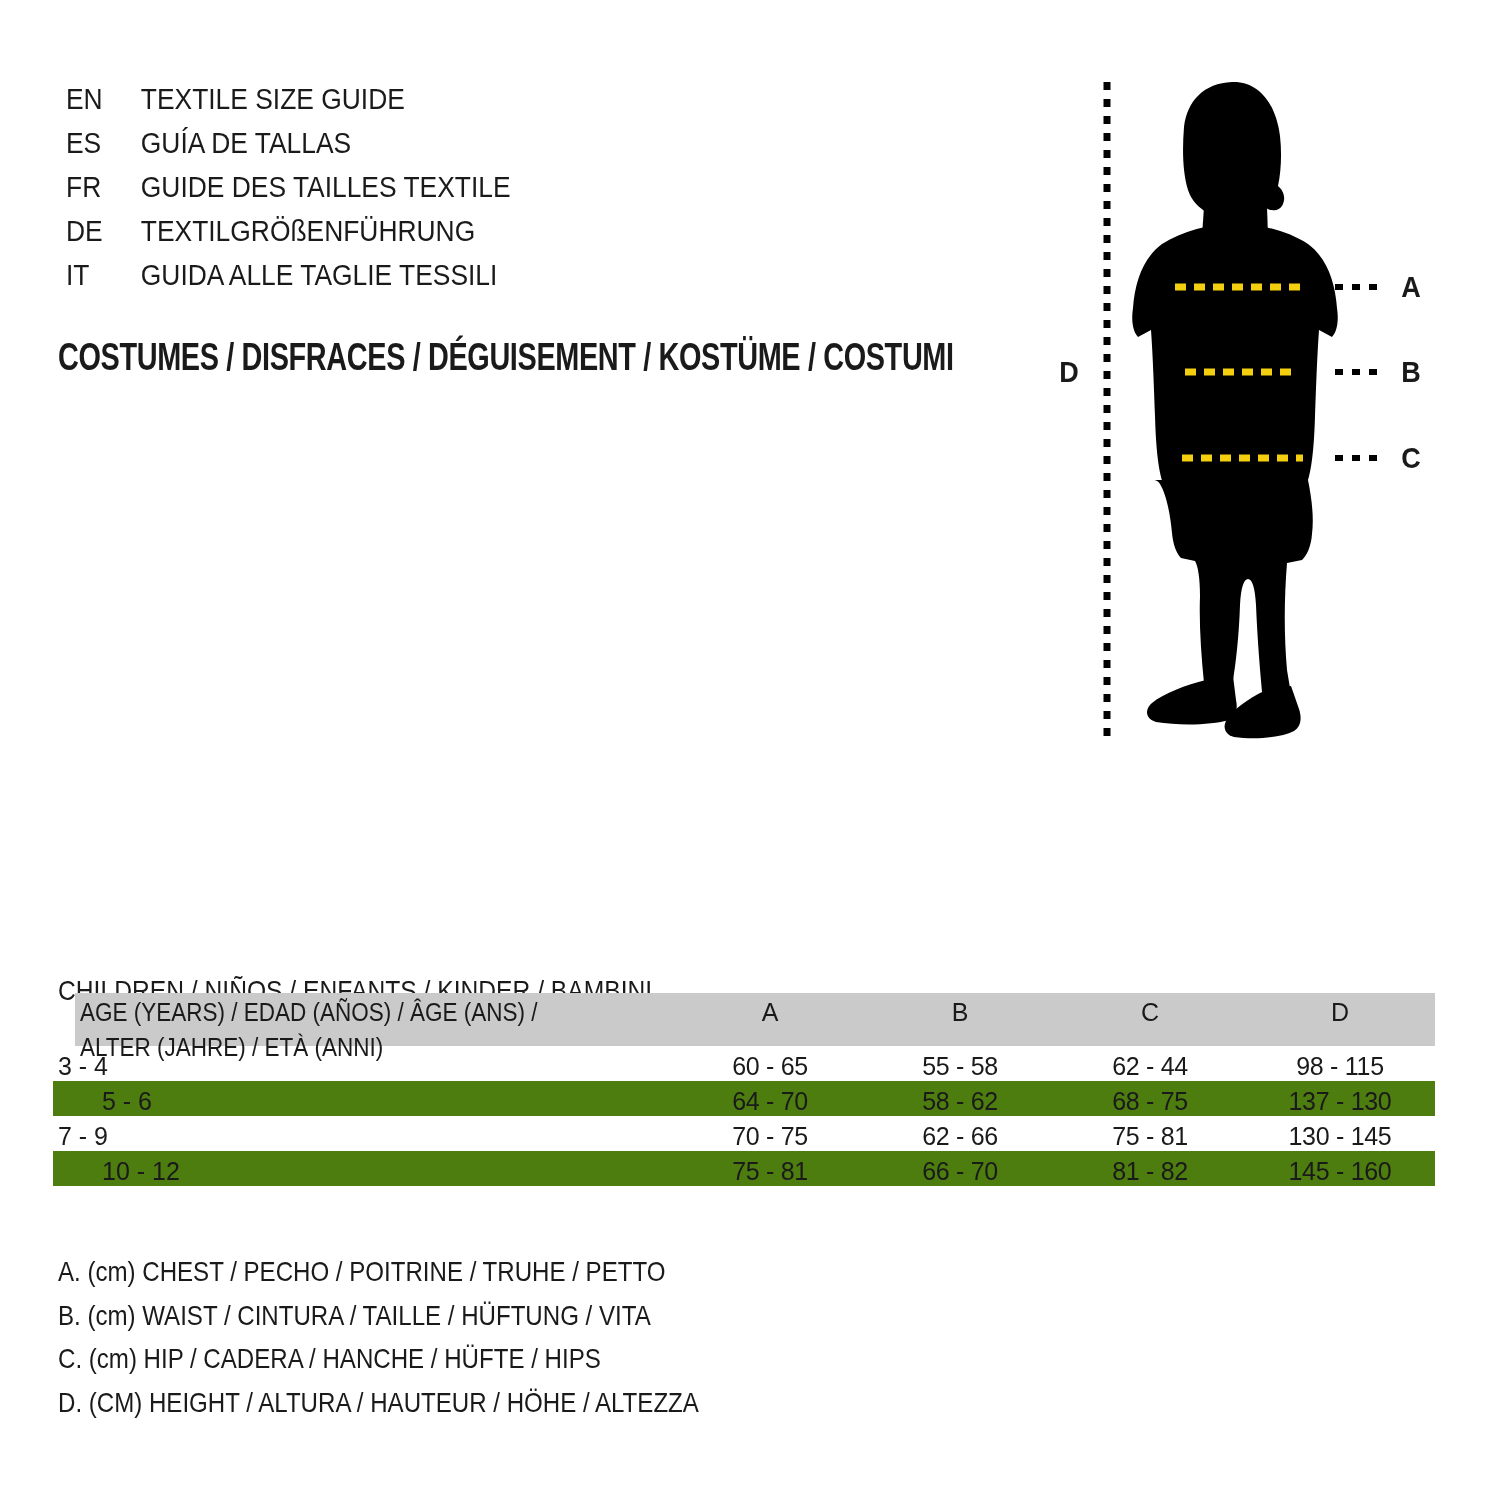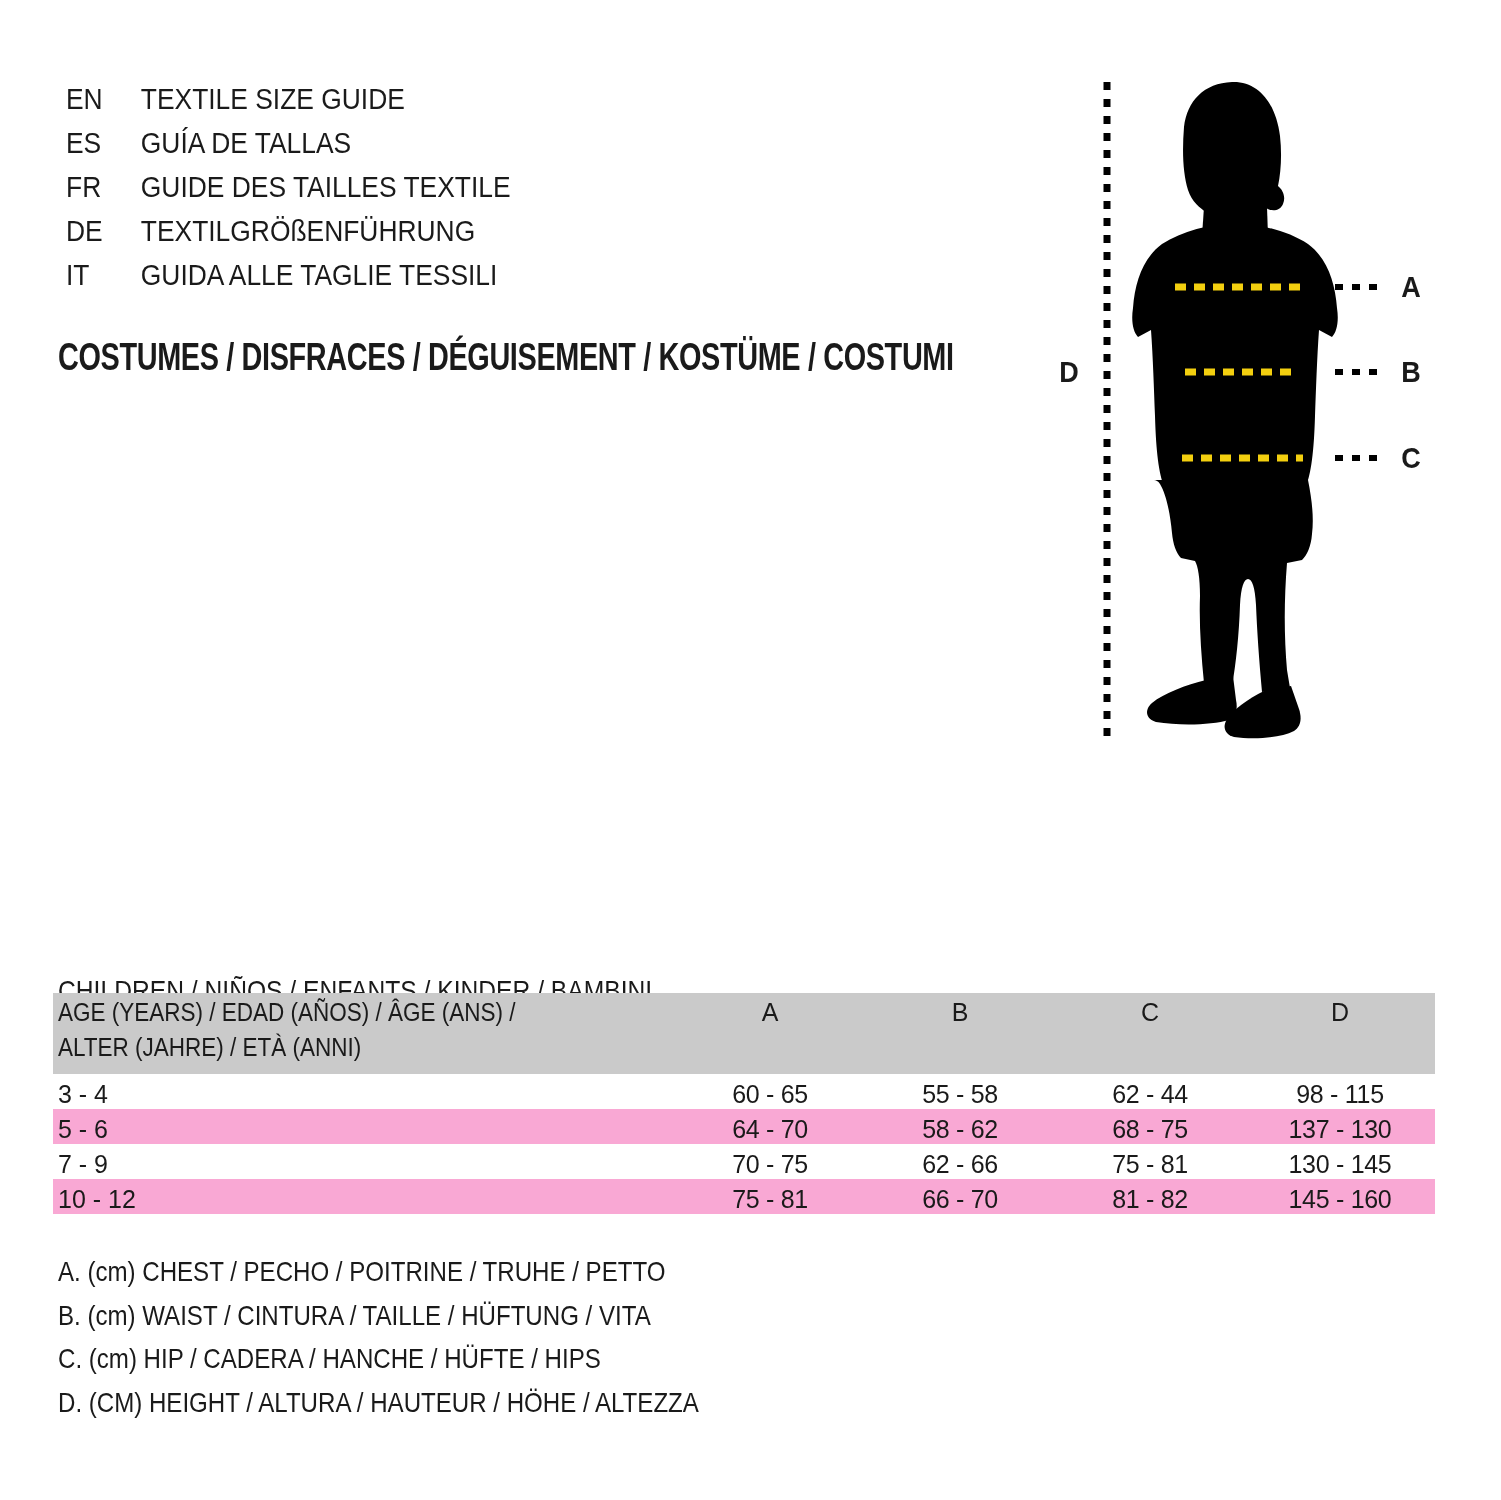--- a/index.html
+++ b/index.html
@@ -29,26 +29,26 @@
   .lbl-a { left:354px; top:212px; }
   .lbl-b { left:354px; top:297px; }
   .lbl-c { left:354px; top:383px; }
   .lbl-d { left:12px;  top:297px; }
 
   
   .section-title { left:58px; top:944px; font-size:28px; line-height:30px;margin-top:32px; }
   .section-title .inner { transform:scaleX(0.88); }
 
   .size-table { left:53px; top:993px; width:1382px; font-size:25px; }
-  .thead { display:flex; background:#cacaca; height:81px; }
+  .thead { display:flex; background:#cacaca; height:53px;margin-left:22px; }
   .age-head { flex:1; padding:2px 0 0 5px; line-height:35px; }
   .age-head .inner { transform:scaleX(0.9); white-space:nowrap; }
   .hcol { width:190px; text-align:center; padding-top:2px; line-height:35px; }
   .trow { display:flex; height:35px; align-items:flex-end; }
-  .trow.stripe { background:#f9a8d4; }
+  .trow.stripe { background:#4d7c0f;padding-left:44px; }
   .age-cell { flex:1; padding-left:5px; }
   .dcol { width:190px; text-align:center; letter-spacing:-0.3px; }
 
   
   .legend { left:58px; top:1250px; font-size:28px; line-height:43.5px; }
   .legend .inner { transform:scaleX(0.86); }
   .legend div { white-space:nowrap; }
 </style>
 </head>
 <body>

